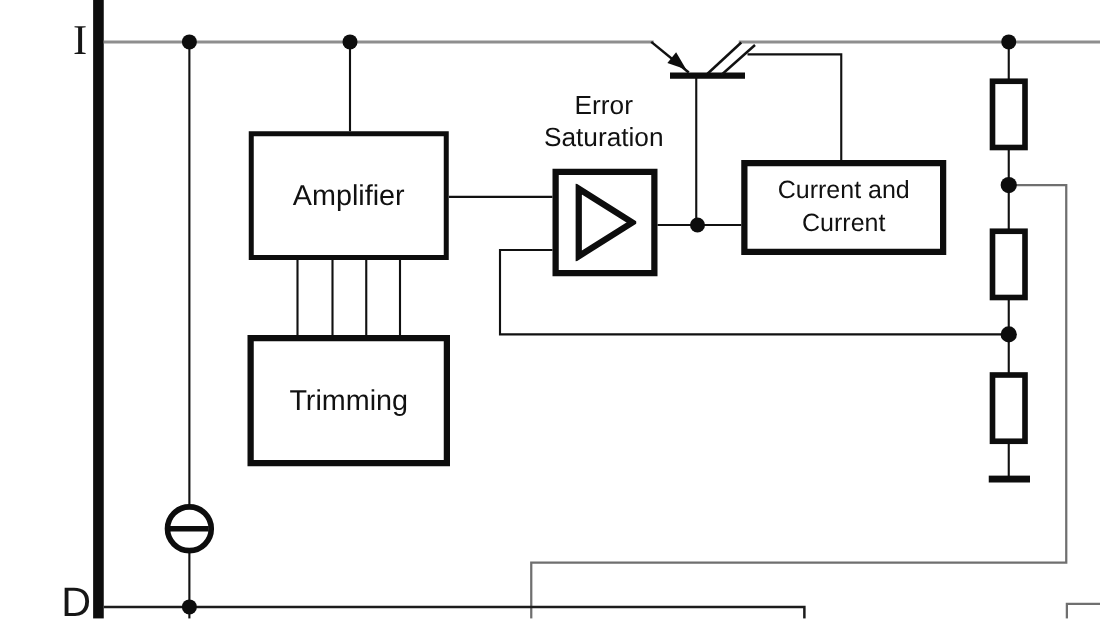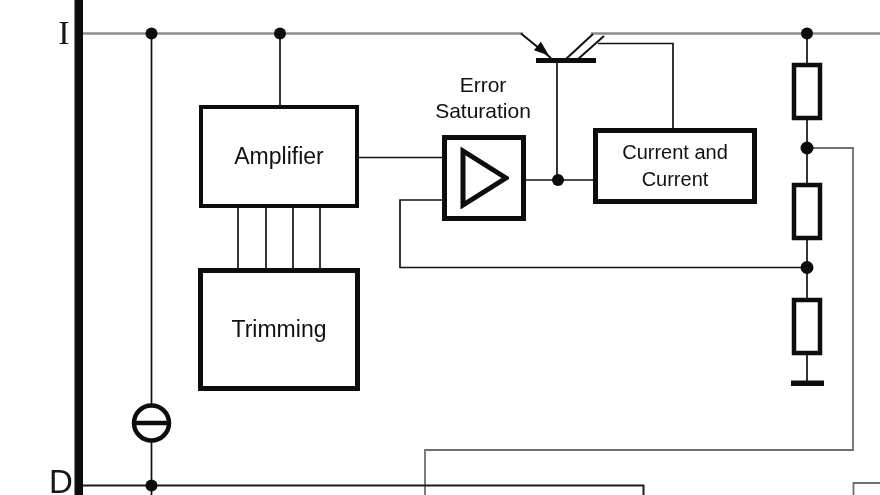--- a/index.html
+++ b/index.html
@@ -20,21 +20,21 @@
     background: #ffffff;
     border: 5px solid #0d0d0d;
     display: flex;
     align-items: center;
     justify-content: center;
     text-align: center;
   }
   .block-label { font-size: 23px; line-height: 27px; }
 
   #block-reference   { left: 199px; top: 105px; width: 160px; height: 103px; border-width: 4px; }
-  #block-trimming    { left: 198px; top: 268px; width: 162px; height: 123px; }
+  #block-trimming    { left: 198px; top: 268px; width: 162px; height: 105px; }
   #block-error-amp   { left: 442px; top: 135px; width: 84px;  height: 86px;  }
   #block-control     { left: 593px; top: 128px; width: 164px; height: 76px; }
   #block-control .block-label { font-size: 20px; line-height: 27px; }
 
   #label-error-amp {
     position: absolute;
     left: 403px; top: 72px; width: 160px;
     text-align: center;
     font-size: 21px; line-height: 26px;
   }

